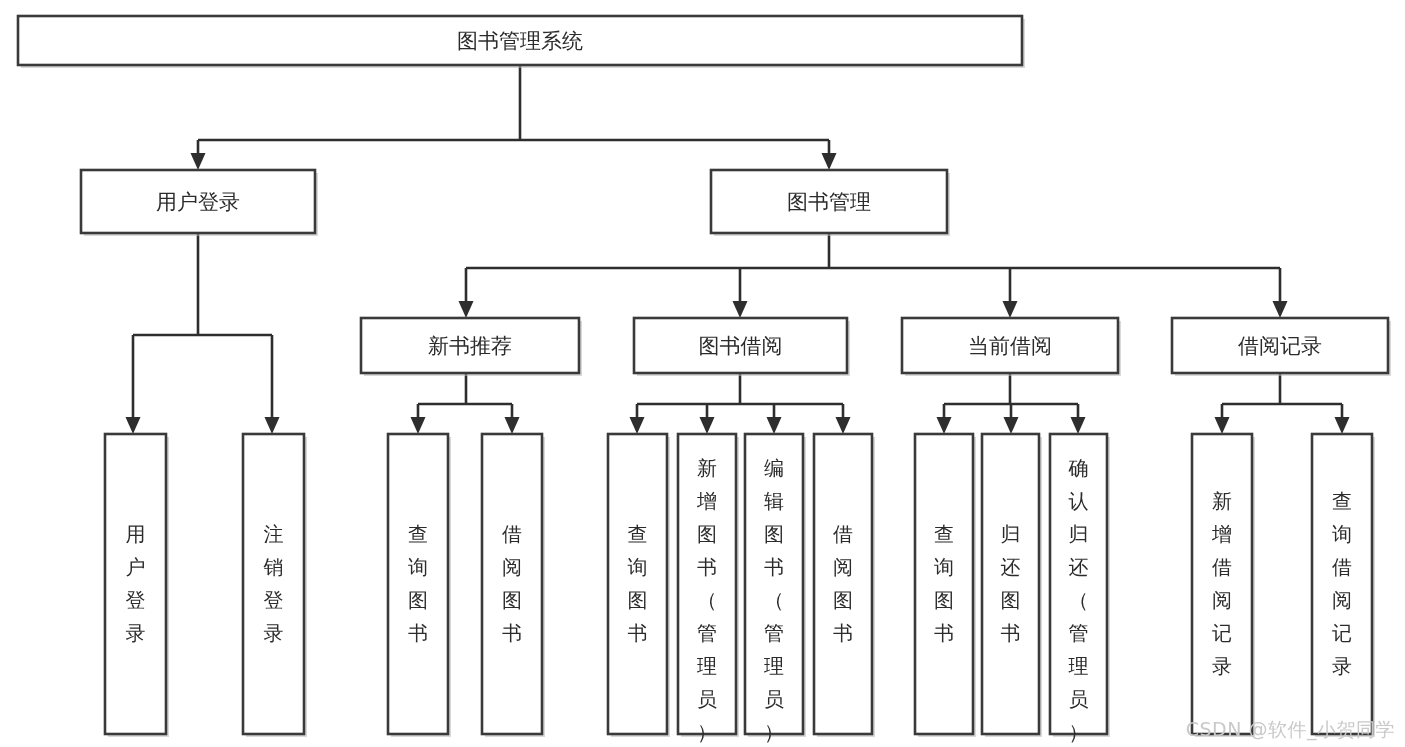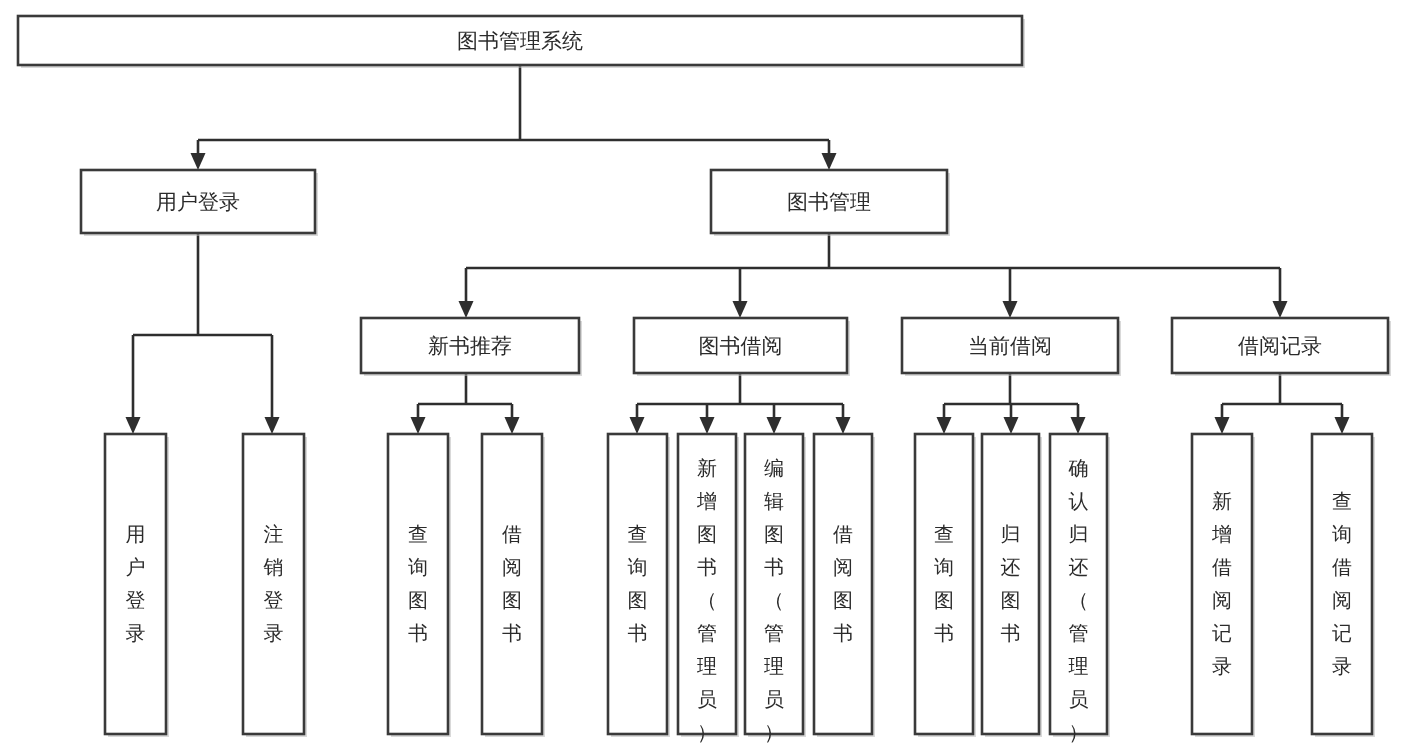--- a/index.html
+++ b/index.html
@@ -241,13 +241,14 @@
           <rect x="1192" y="434" width="60" height="300" class="node-box"></rect>
           <text x="1222" class="node-label vertical"><tspan x="1222" y="501.5">新</tspan><tspan x="1222" y="534.5">增</tspan><tspan x="1222" y="567.5">借</tspan><tspan x="1222" y="600.5">阅</tspan><tspan x="1222" y="633.5">记</tspan><tspan x="1222" y="666.5">录</tspan></text>
         </g>
         <g>
           <rect x="1315" y="437" width="60" height="300" class="node-box-shadow"></rect>
           <rect x="1312" y="434" width="60" height="300" class="node-box"></rect>
           <text x="1342" class="node-label vertical"><tspan x="1342" y="501.5">查</tspan><tspan x="1342" y="534.5">询</tspan><tspan x="1342" y="567.5">借</tspan><tspan x="1342" y="600.5">阅</tspan><tspan x="1342" y="633.5">记</tspan><tspan x="1342" y="666.5">录</tspan></text>
         </g>
       </g>
   </svg>
+  <div class="watermark">CSDN @软件_小贺同学</div>
 </div>
 
 </body></html>

